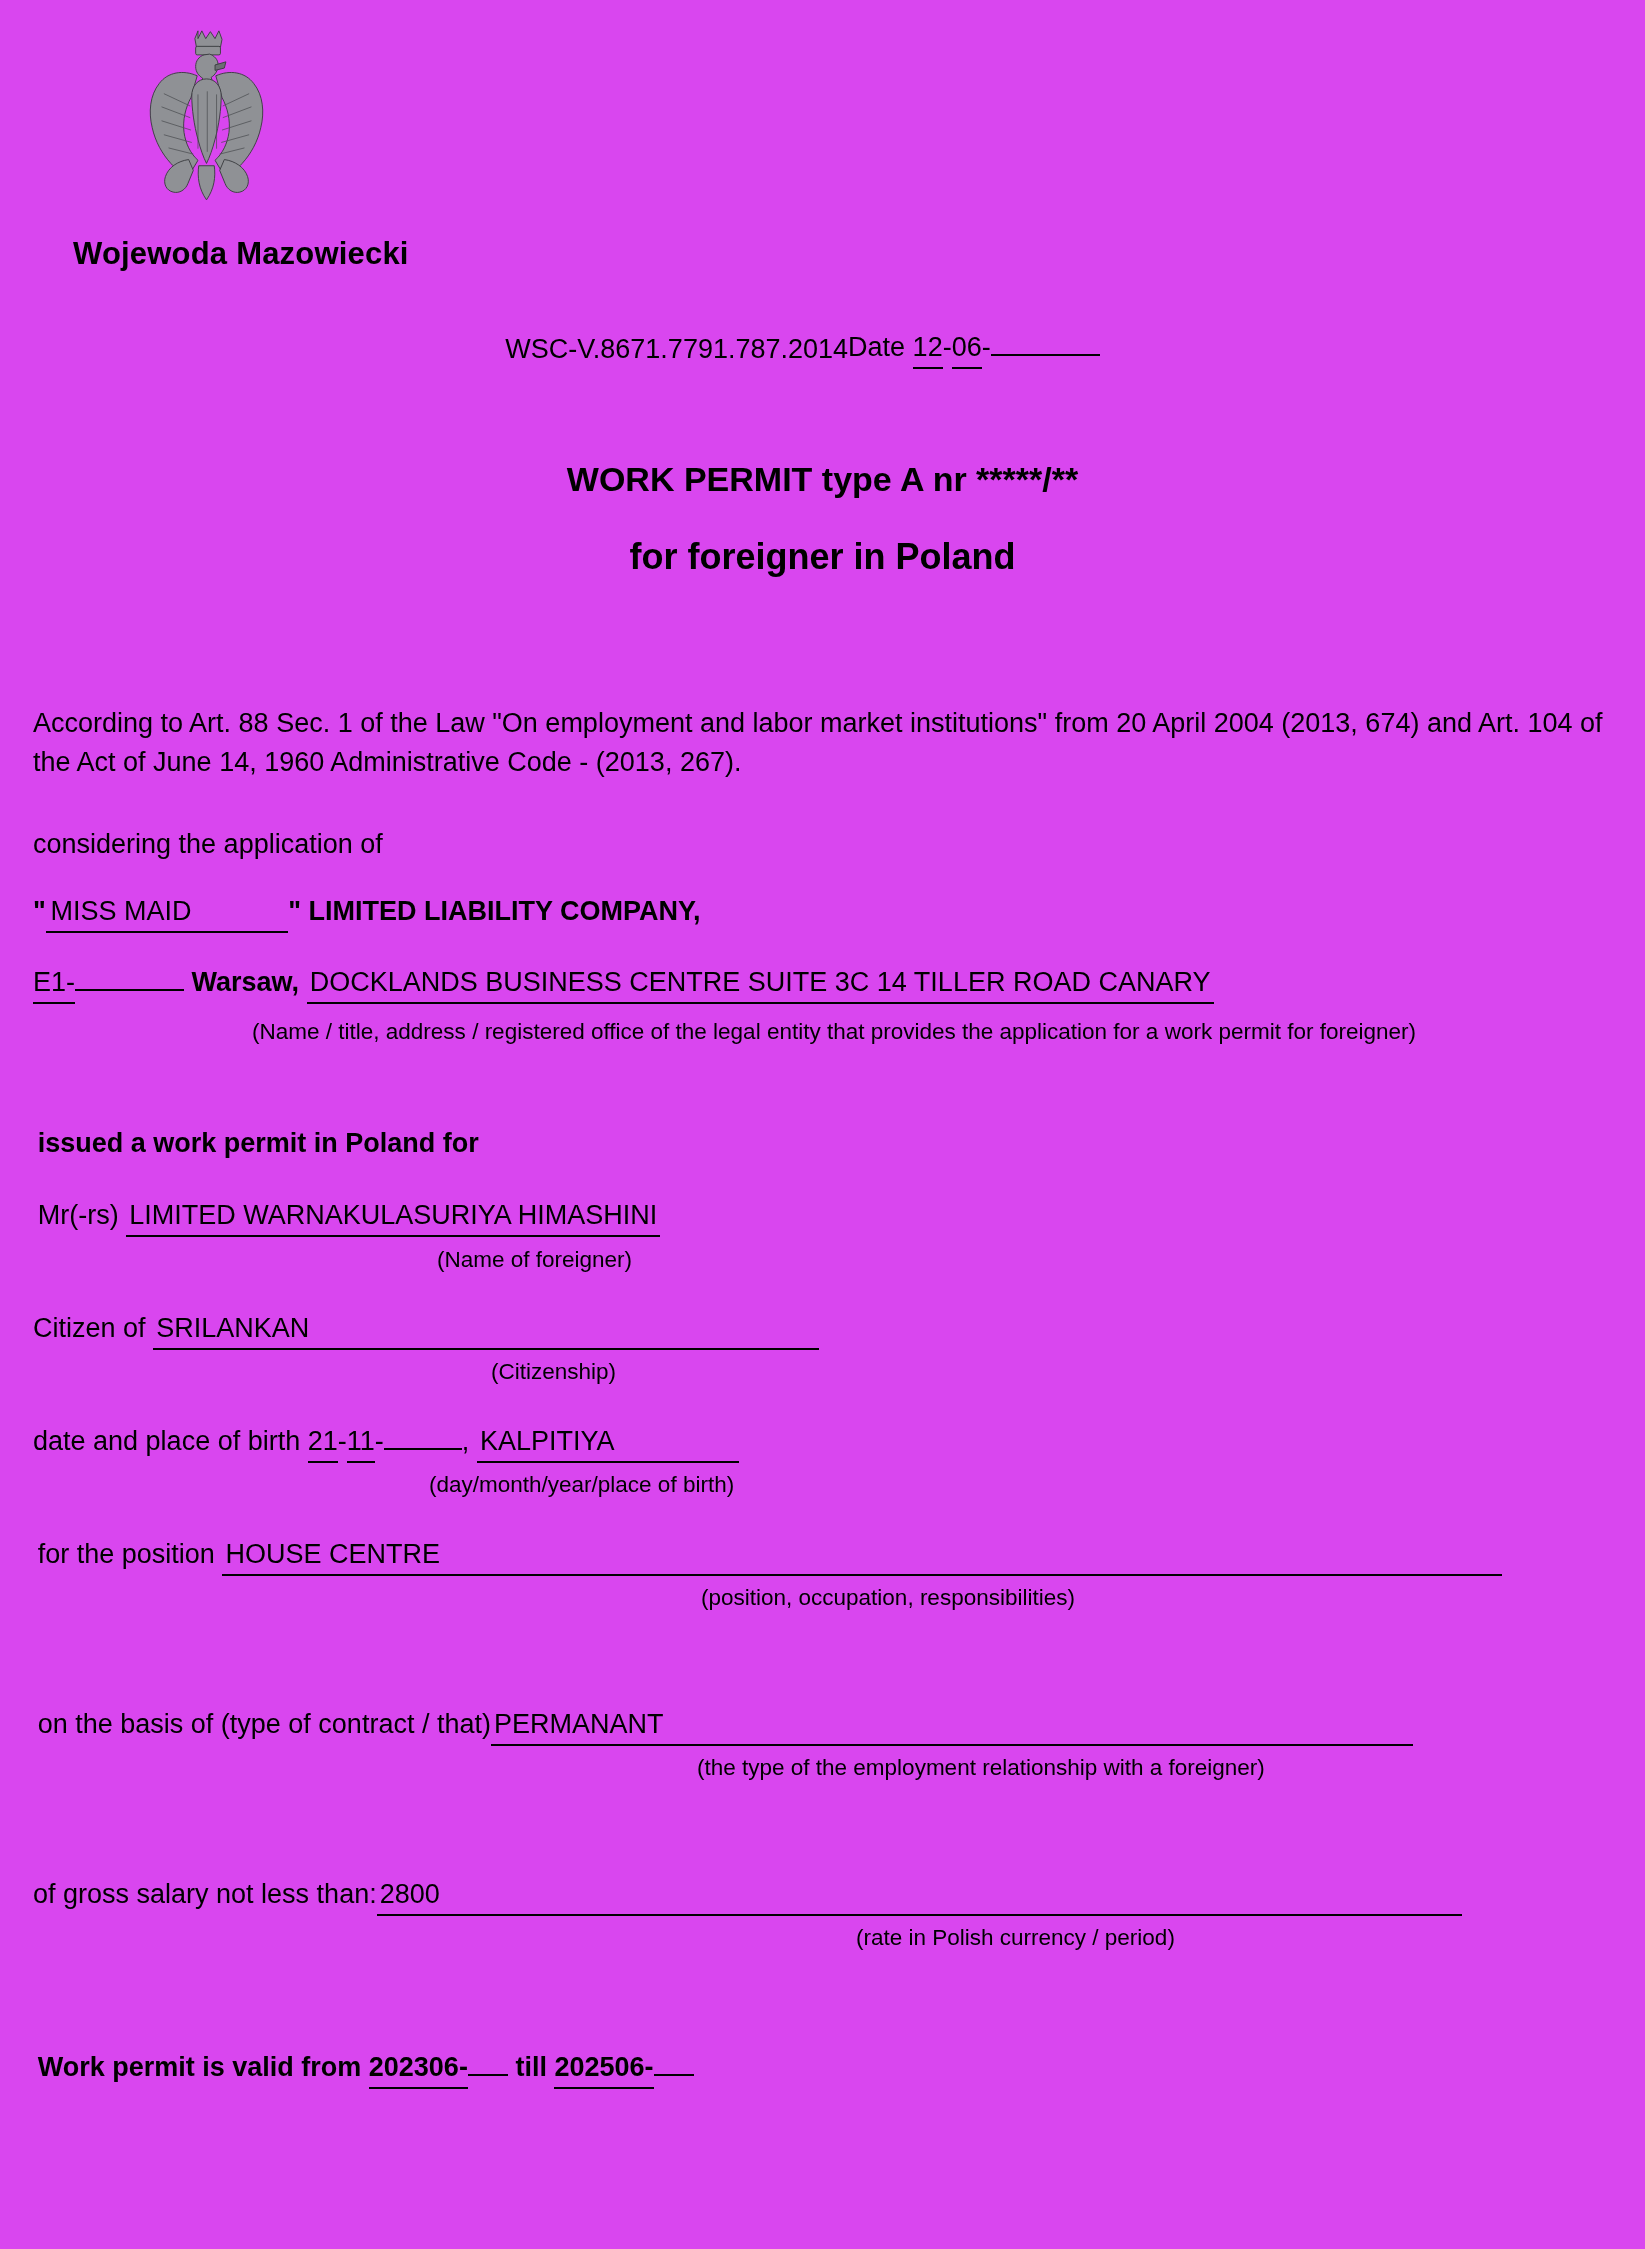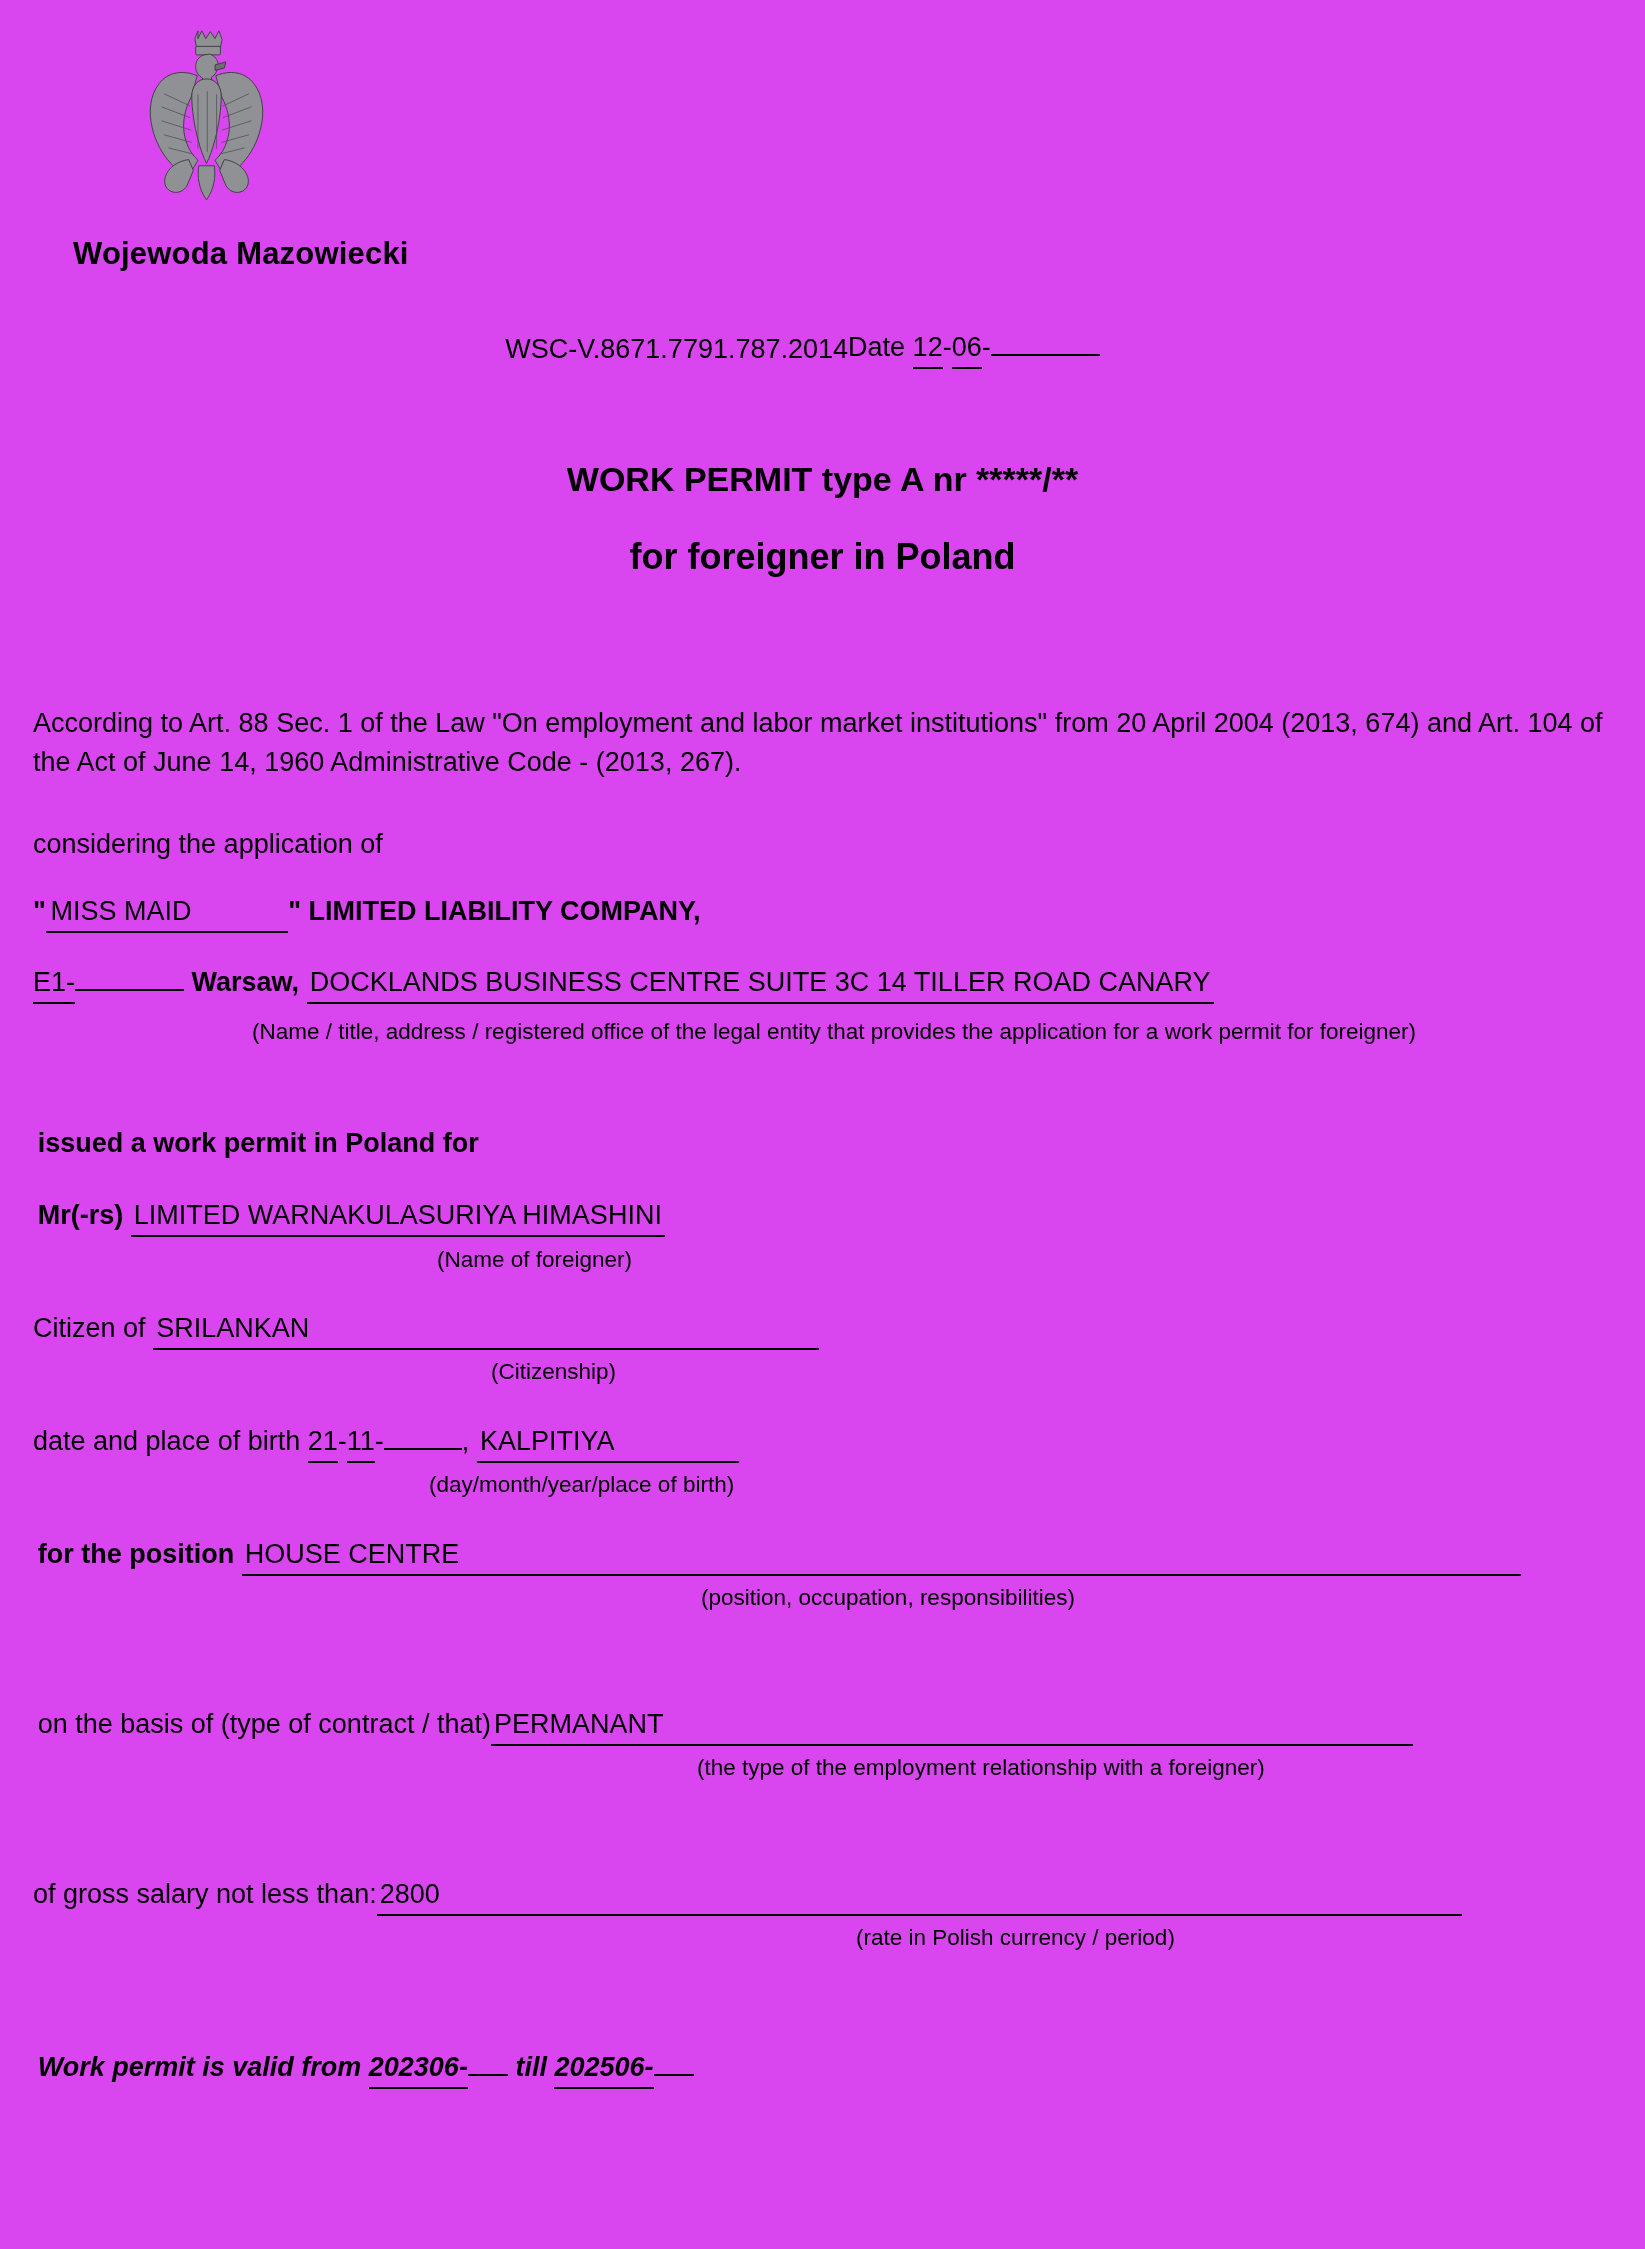--- a/index.html
+++ b/index.html
@@ -108,21 +108,21 @@
     padding-left: 4.7px;
   }
 
   .field-line {
     margin-top: 33px;
     font-size: 27px;
     white-space: nowrap;
     padding-left: 4.7px;
   }
   .field-line.nopad { padding-left: 0; }
-  .field-line .lbl-bold { font-weight: bold; text-align: right; }
+  .field-line .lbl-bold { font-weight: normal; text-align: right; }
   .fill {
     border-bottom: 2.3px solid #000;
     display: inline-block;
     padding: 0 3.1px;
     white-space: pre;
   }
   .cap-under {
     font-size: 22.5px;
     margin-top: 6.2px;
   }
@@ -134,21 +134,20 @@
   .cap-c6 { padding-left: 823px; }
 
   .spacer-lg { height: 57px; }
 
   .validity {
     margin-top: 93px;
     font-weight: bold;
     font-size: 27px;
     padding-left: 4.7px;
     white-space: nowrap;
-    font-style: italic;
   }
 </style>
 </head>
 <body>
 
 <div class="page">
 
   <div class="emblem-wrap">
     <svg class="emblem" viewBox="0 0 230 258" aria-hidden="true">
       <g fill="#8f9195" stroke="#3a3c40" stroke-width="1.2">

